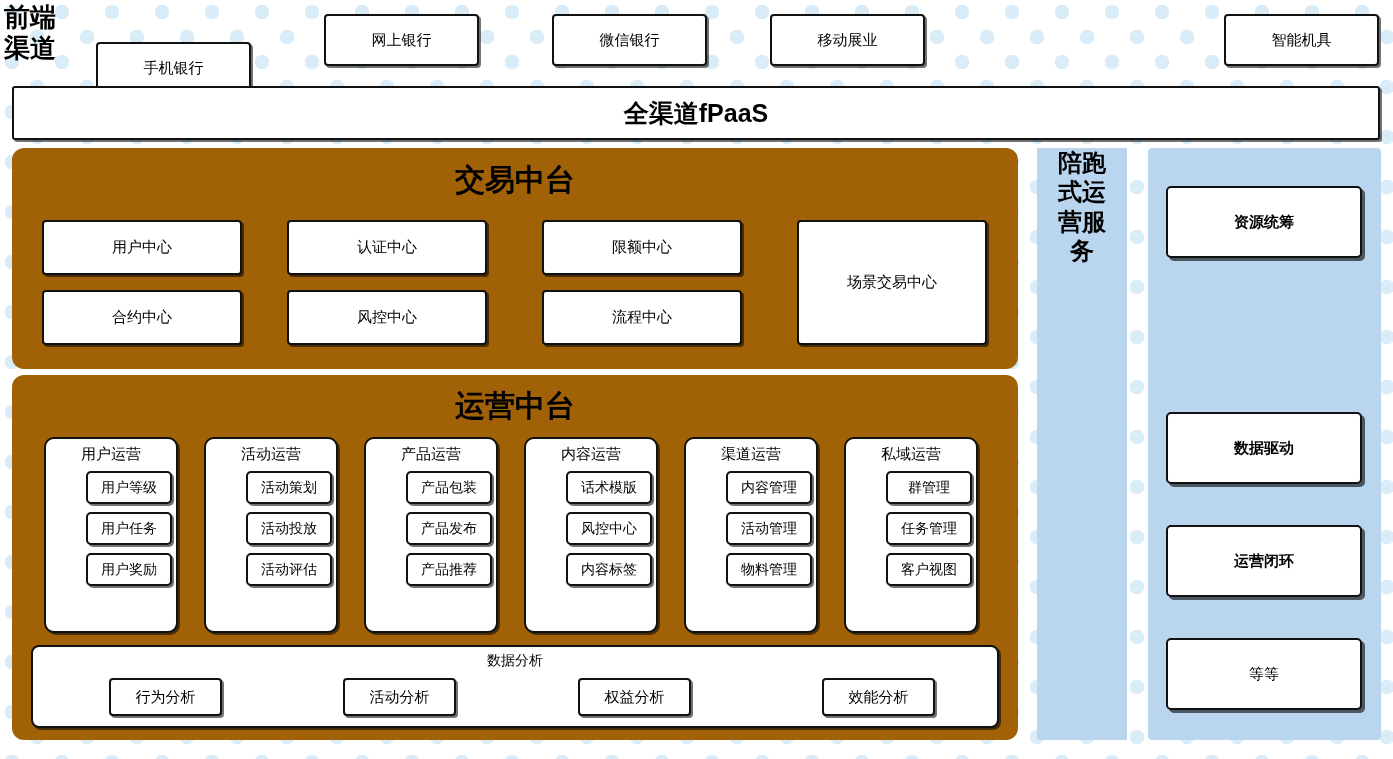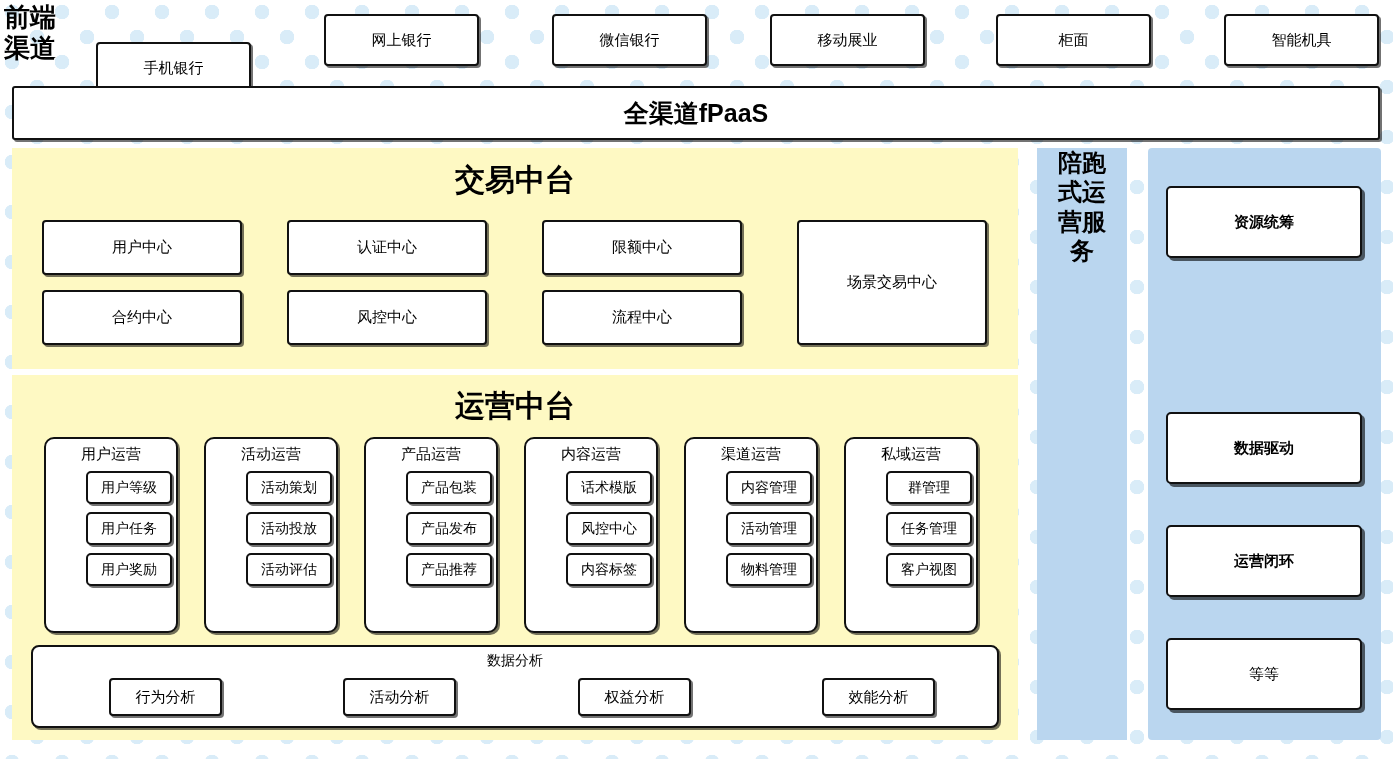--- a/index.html
+++ b/index.html
@@ -44,21 +44,21 @@
   .fpaas {
     position: absolute; left: 12px; top: 86px; width: 1368px; height: 54px;
     background:#fff; border:2px solid #111; border-radius:3px;
     box-shadow: 2px 2px 0 rgba(0,0,0,0.55);
     display:flex; align-items:center; justify-content:center;
     font-size: 25px; font-weight: 700; color:#000;
   }
 
   
   .cyan {
-    position: absolute; background:#fef9c3; border-radius:0;
+    position: absolute; background:#a16207; border-radius:12px;
   }
   .cyan-title {
     position:absolute; left:0; right:0; text-align:center;
     font-size: 30px; font-weight: 700; color:#000;
     font-family:"Liberation Serif","DejaVu Serif",serif;
   }
 
   #trade-panel { left:12px; top:148px; width:1006px; height:221px; }
   #ops-panel   { left:12px; top:375px; width:1006px; height:365px; }
 
@@ -133,21 +133,20 @@
 
   <div class="channel-label">
     <div>前端</div>
     <div>渠道</div>
   </div>
 
   <div class="wbox channel-box" style="left:96px;margin-top:28px;">手机银行</div>
   <div class="wbox channel-box" style="left:324px;">网上银行</div>
   <div class="wbox channel-box" style="left:552px;">微信银行</div>
   <div class="wbox channel-box" style="left:770px;">移动展业</div>
-  <div class="wbox channel-box" style="left:996px;">柜面</div>
   <div class="wbox channel-box" style="left:1224px;">智能机具</div>
 
   <div class="fpaas">全渠道fPaaS</div>
 
   <div class="cyan" id="trade-panel">
     <div class="cyan-title" style="top:12px;">交易中台</div>
 
     <div class="wbox trade-card" style="left:30px;  top:72px;  width:200px;">用户中心</div>
     <div class="wbox trade-card" style="left:275px; top:72px;  width:200px;">认证中心</div>
     <div class="wbox trade-card" style="left:530px; top:72px;  width:200px;">限额中心</div>

